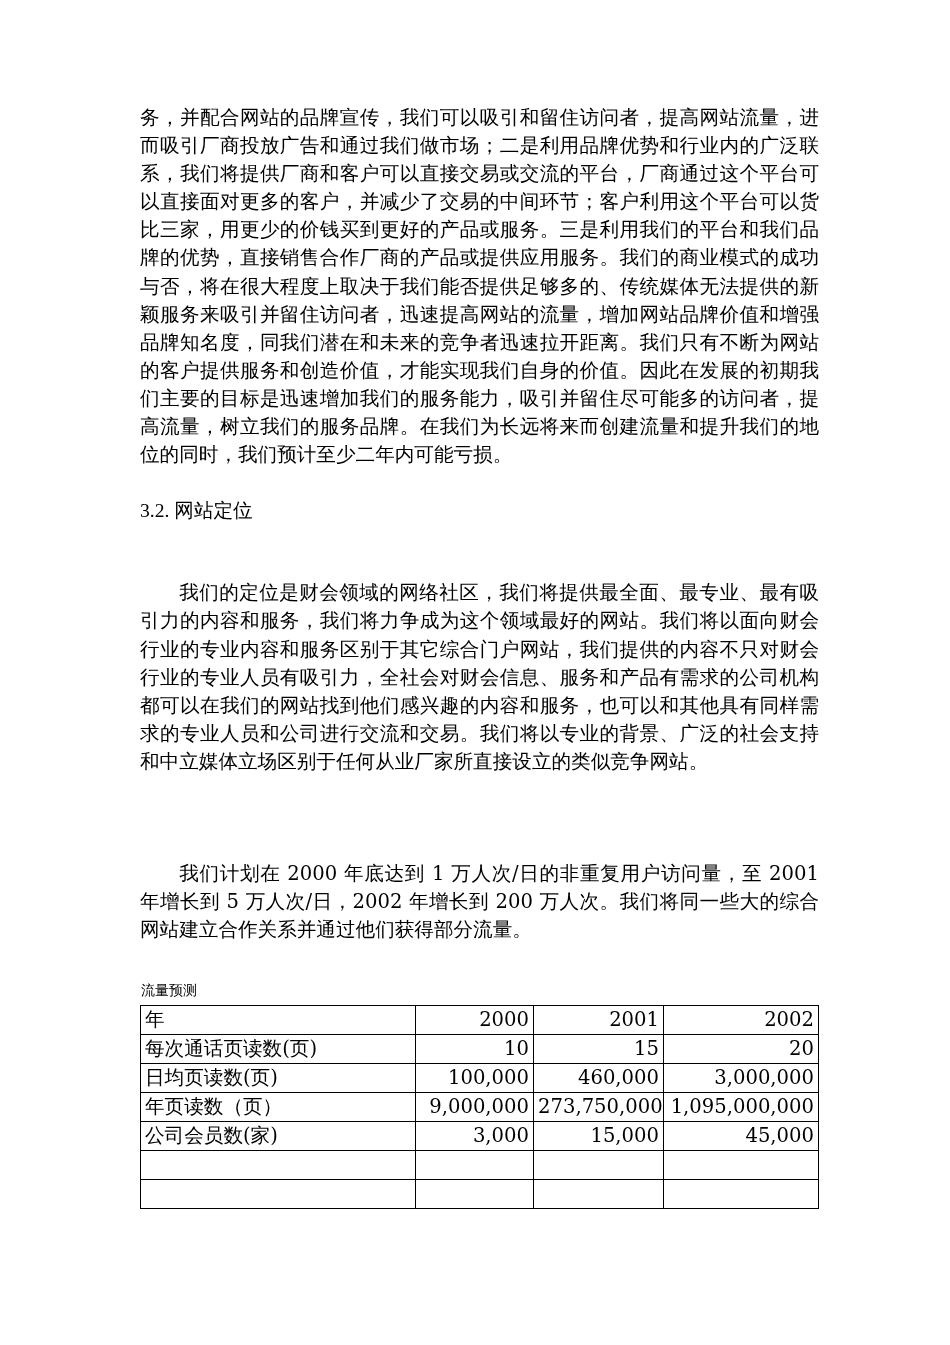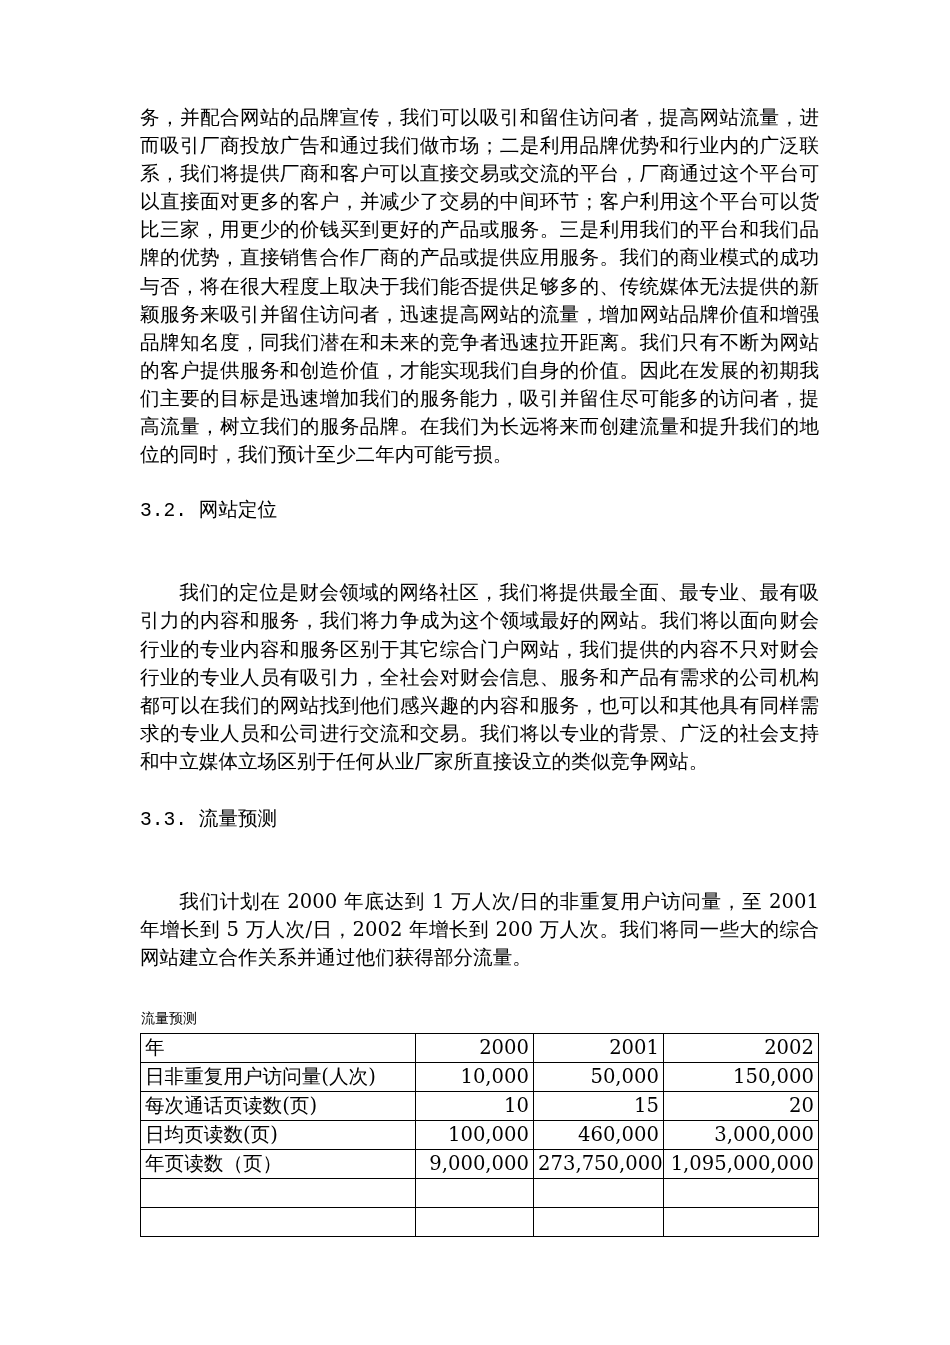--- a/index.html
+++ b/index.html
@@ -40,21 +40,21 @@
   }
   p.indented {
     text-indent: 2em;
     margin-top: 32px;
   }
   h2.section-heading {
     margin: 0;
     font-size: 19.6px;
     line-height: 28.1px;
     font-weight: normal;
-    font-family: Liberation Mono, monospace;
+    font-family: Liberation Serif, serif;
   }
   .spacer-28 { height: 28px; }
   .spacer-22 { height: 22px; }
   .spacer-30 { height: 30px; }
   .spacer-34 { height: 34px; }
 
   .table-caption {
     font-size: 14px;
     line-height: 25px;
     font-family: Liberation Sans, sans-serif;
@@ -99,21 +99,20 @@
     <div class="spacer-28"></div>
 
     <h2 class="section-heading">3.2. 网站定位</h2>
 
     <div class="spacer-22"></div>
 
     <p class="body-para indented">我们的定位是财会领域的网络社区，我们将提供最全面、最专业、最有吸引力的内容和服务，我们将力争成为这个领域最好的网站。我们将以面向财会行业的专业内容和服务区别于其它综合门户网站，我们提供的内容不只对财会行业的专业人员有吸引力，全社会对财会信息、服务和产品有需求的公司机构都可以在我们的网站找到他们感兴趣的内容和服务，也可以和其他具有同样需求的专业人员和公司进行交流和交易。我们将以专业的背景、广泛的社会支持和中立媒体立场区别于任何从业厂家所直接设立的类似竞争网站。</p>
 
     <div class="spacer-30"></div>
 
-    <h2 class="section-heading">3.3. 流量预测</h2>
 
     <div class="spacer-22"></div>
 
     <p class="body-para indented">我们计划在 2000 年底达到 1 万人次/日的非重复用户访问量，至 2001 年增长到 5 万人次/日，2002 年增长到 200 万人次。我们将同一些大的综合网站建立合作关系并通过他们获得部分流量。</p>
 
     <div class="spacer-34"></div>
 
     <div class="table-caption">流量预测</div>
 
     <table class="forecast">
@@ -124,42 +123,42 @@
         <col class="c-y3">
       </colgroup>
       <tbody id="table-body">
           <tr>
             <td class="label">年</td>
             <td class="value">2000</td>
             <td class="value">2001</td>
             <td class="value">2002</td>
           </tr>
           <tr>
-            <td class="label">日非重复用户访问量(人次)</td>
-            <td class="value">10,000</td>
-            <td class="value">50,000</td>
-            <td class="value">150,000</td>
-          </tr>
-          <tr>
             <td class="label">每次通话页读数(页)</td>
             <td class="value">10</td>
             <td class="value">15</td>
             <td class="value">20</td>
           </tr>
           <tr>
             <td class="label">日均页读数(页)</td>
             <td class="value">100,000</td>
             <td class="value">460,000</td>
             <td class="value">3,000,000</td>
           </tr>
           <tr>
             <td class="label">年页读数（页）</td>
             <td class="value">9,000,000</td>
             <td class="value">273,750,000</td>
             <td class="value">1,095,000,000</td>
+          </tr>
+          <tr>
+            <td class="label">公司会员数(家)</td>
+            <td class="value">3,000</td>
+            <td class="value">15,000</td>
+            <td class="value">45,000</td>
           </tr>
           <tr>
             <td class="label"></td>
             <td class="value"></td>
             <td class="value"></td>
             <td class="value"></td>
           </tr>
           <tr>
             <td class="label"></td>
             <td class="value"></td>

